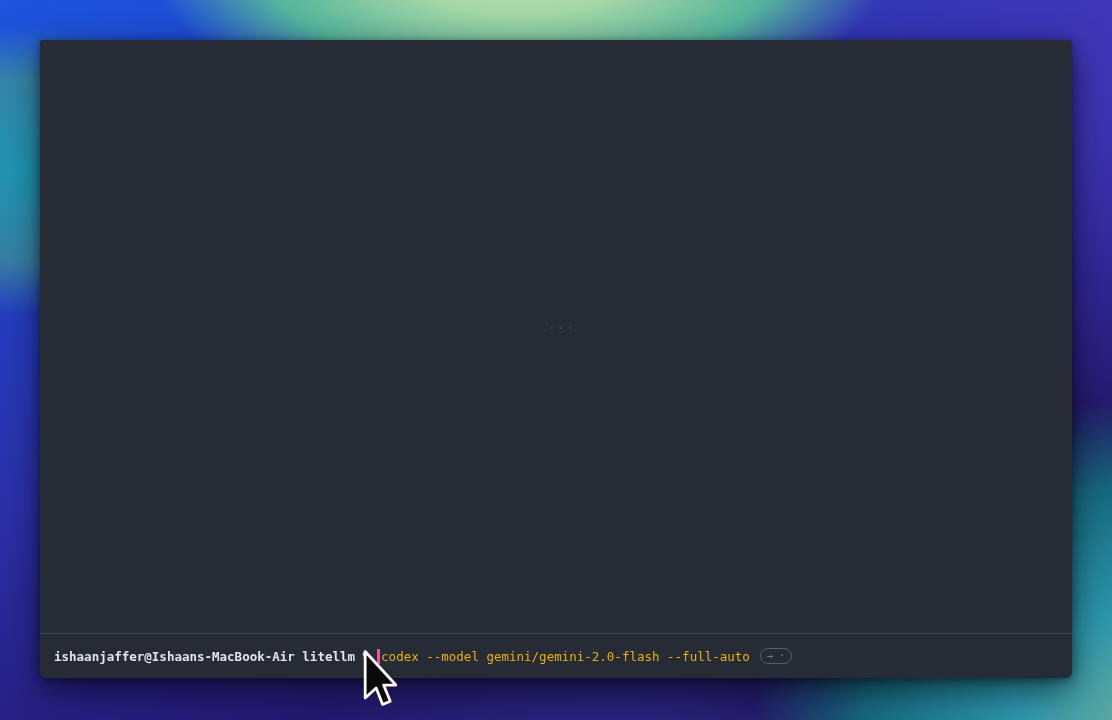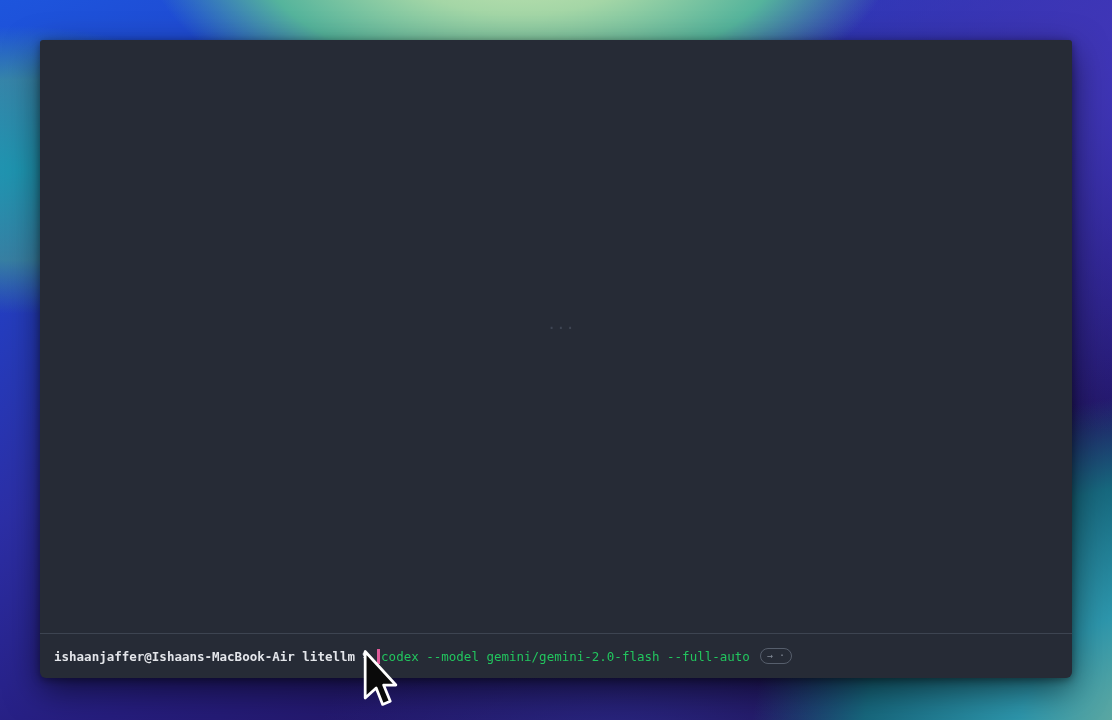--- a/index.html
+++ b/index.html
@@ -51,21 +51,21 @@
   }
   .text-cursor {
     display: inline-block;
     width: 3px; height: 15px;
     background: #df5a99;
     margin-left: 7px;
     margin-right: 1px;
     flex: 0 0 auto;
   }
   .suggestion-text {
-    color: #22c55e;
+    color: #eab308;
   }
   .hint-badge {
     margin-left: 10px;
     border: 1px solid #565e6c;
     border-radius: 8px;
     padding: 0px 6px 1px 6px;
     font-size: 10px;
     line-height: 13px;
     color: #848c99;
     flex: 0 0 auto;

